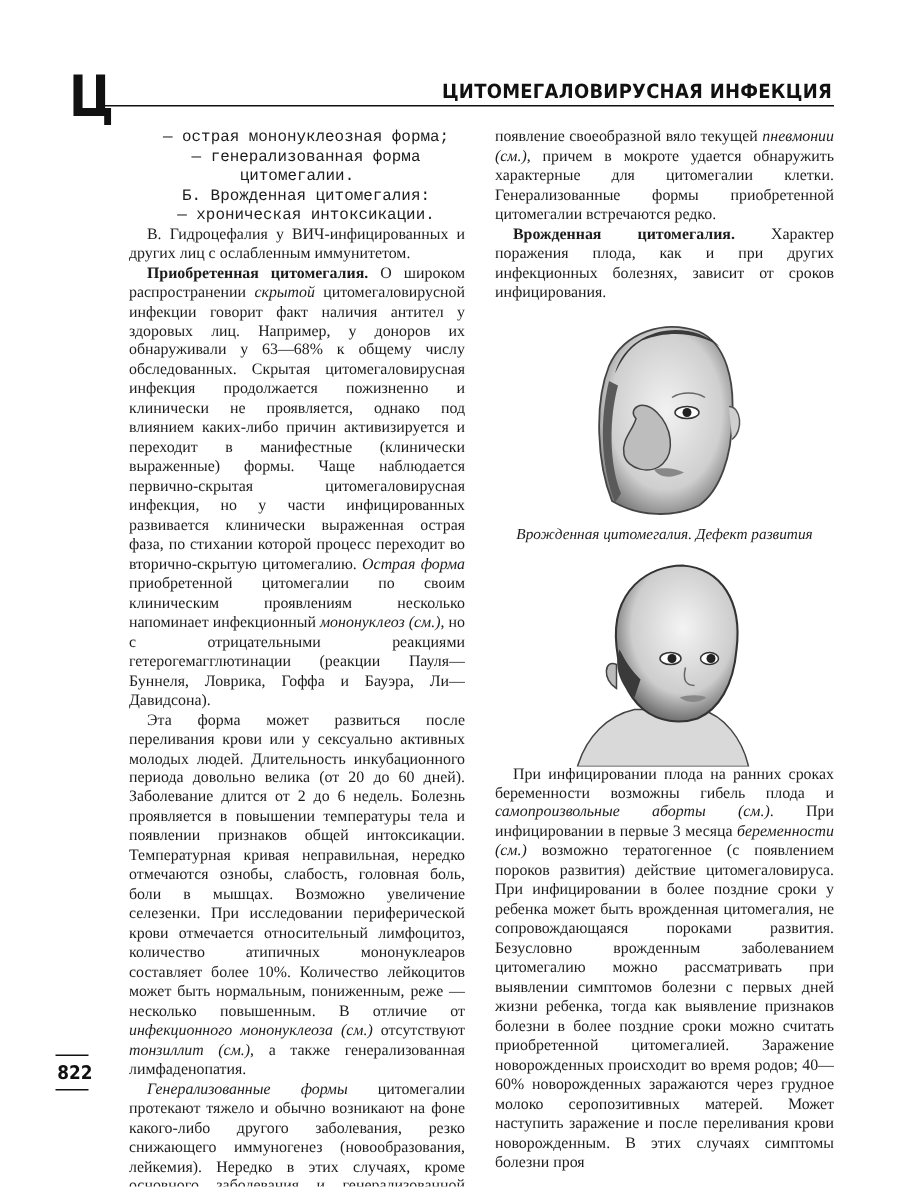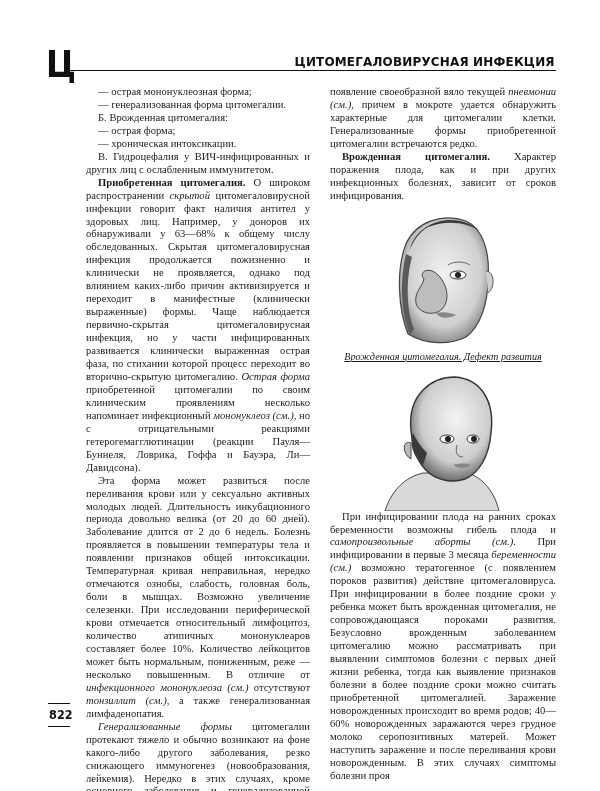--- a/index.html
+++ b/index.html
@@ -20,52 +20,51 @@
 
     .col {
       position: absolute; top: 86px; width: 224px;
       font-family: "Liberation Serif", serif; font-size: 10.6px; line-height: 12.95px;
       text-align: justify; color: #1c1c1c;
     }
     .col-left { left: 86px; }
     .col-right { left: 330px; width: 226px; }
     .col p { margin: 0; text-indent: 12px; hyphens: auto; }
     .col p.noind { text-indent: 0; }
-    .col p.list { text-indent: 12px; text-align: left; }
+    .col p.list { text-indent: 12px; text-align: center; font-family: Liberation Mono, monospace; }
     .col em { font-style: italic; }
     .col .runin { font-weight: bold; }
 
     .figure { position: relative; margin: 6px 0 0 0; text-align: center; }
     .figure .art { display: block; margin: 0 auto; }
     .figcaption {
       font-family: "Liberation Serif", serif; font-style: italic; font-size: 10.2px; line-height: 12px;
-      text-align: center; margin-top: 4px; margin-bottom: 10px; text-indent: 0; text-decoration: underline;
+      text-align: center; margin-top: 4px; margin-bottom: 10px; text-indent: 0;
     }
 
-    .folio { position: absolute; left: 48px; top: 703px; width: 22px; text-align: center; }
+    .folio { position: absolute; left: 37px; top: 703px; width: 22px; text-align: center; }
     .folio .rule { height: 0; border-top: 1.2px solid #111; width: 22px; }
     .folio .num {
       font-family: "DejaVu Sans", sans-serif; font-weight: bold; font-size: 12.5px; line-height: 22px;
       color: #111; transform: scaleX(0.9);
     }
   </style>
 </head>
 <body>
 
 <div class="page">
 
   <div class="section-letter">Ц</div>
   <div class="running-title">ЦИТОМЕГАЛОВИРУСНАЯ ИНФЕКЦИЯ</div>
   <div class="header-rule"></div>
 
   <div class="col col-left">
     <p class="list">— острая мононуклеозная форма;</p>
     <p class="list">— генерализованная форма цитомегалии.</p>
     <p class="list">Б. Врожденная цитомегалия:</p>
-    <p class="list">— острая форма;</p>
     <p class="list">— хроническая интоксикации.</p>
     <p>В. Гидроцефалия у ВИЧ-инфицированных и других лиц с ослабленным иммунитетом.</p>
 
     <p><span class="runin">Приобретенная цитомегалия.</span><span> О широком распространении </span><em>скрытой</em><span> цитомегаловирусной инфекции говорит факт наличия антител у здоровых лиц. Например, у доноров их обнаруживали у 63—68% к общему числу обследованных. Скрытая цитомегаловирусная инфекция продолжается пожизненно и клинически не проявляется, однако под влиянием каких-либо причин активизируется и переходит в манифестные (клинически выраженные) формы. Чаще наблюдается первично-скрытая цитомегаловирусная инфекция, но у части инфицированных развивается клинически выраженная острая фаза, по стихании которой процесс переходит во вторично-скрытую цитомегалию. </span><em>Острая форма</em><span> приобретенной цитомегалии по своим клиническим проявлениям несколько напоминает инфекционный </span><em>мононуклеоз (см.)</em><span>, но с отрицательными реакциями гетерогемагглютинации (реакции Пауля—Буннеля, Ловрика, Гоффа и Бауэра, Ли—Давидсона).</span></p>
 
     <p><span>Эта форма может развиться после переливания крови или у сексуально активных молодых людей. Длительность инкубационного периода довольно велика (от 20 до 60 дней). Заболевание длится от 2 до 6 недель. Болезнь проявляется в повышении температуры тела и появлении признаков общей интоксикации. Температурная кривая неправильная, нередко отмечаются ознобы, слабость, головная боль, боли в мышцах. Возможно увеличение селезенки. При исследовании периферической крови отмечается относительный лимфоцитоз, количество атипичных мононуклеаров составляет более 10%. Количество лейкоцитов может быть нормальным, пониженным, реже — несколько повышенным. В отличие от </span><em>инфекционного мононуклеоза (см.)</em><span> отсутствуют </span><em>тонзиллит (см.)</em><span>, а также генерализованная лимфаденопатия.</span></p>
 
     <p><em>Генерализованные формы</em><span> цитомегалии протекают тяжело и обычно возникают на фоне какого-либо другого заболевания, резко снижающего иммуногенез (новообразования, лейкемия). Нередко в этих случаях, кроме основного заболевания и генерализованной цитомегалии, обнаруживается септическая бактериальная инфекция. Все это затрудняет четкое отграничение симптоматики, характерной только для цитомегалии. Можно отметить общую интоксикацию, лихорадку, увеличение печени, лимфаденопатию. Типично</span></p>
   </div>
 

